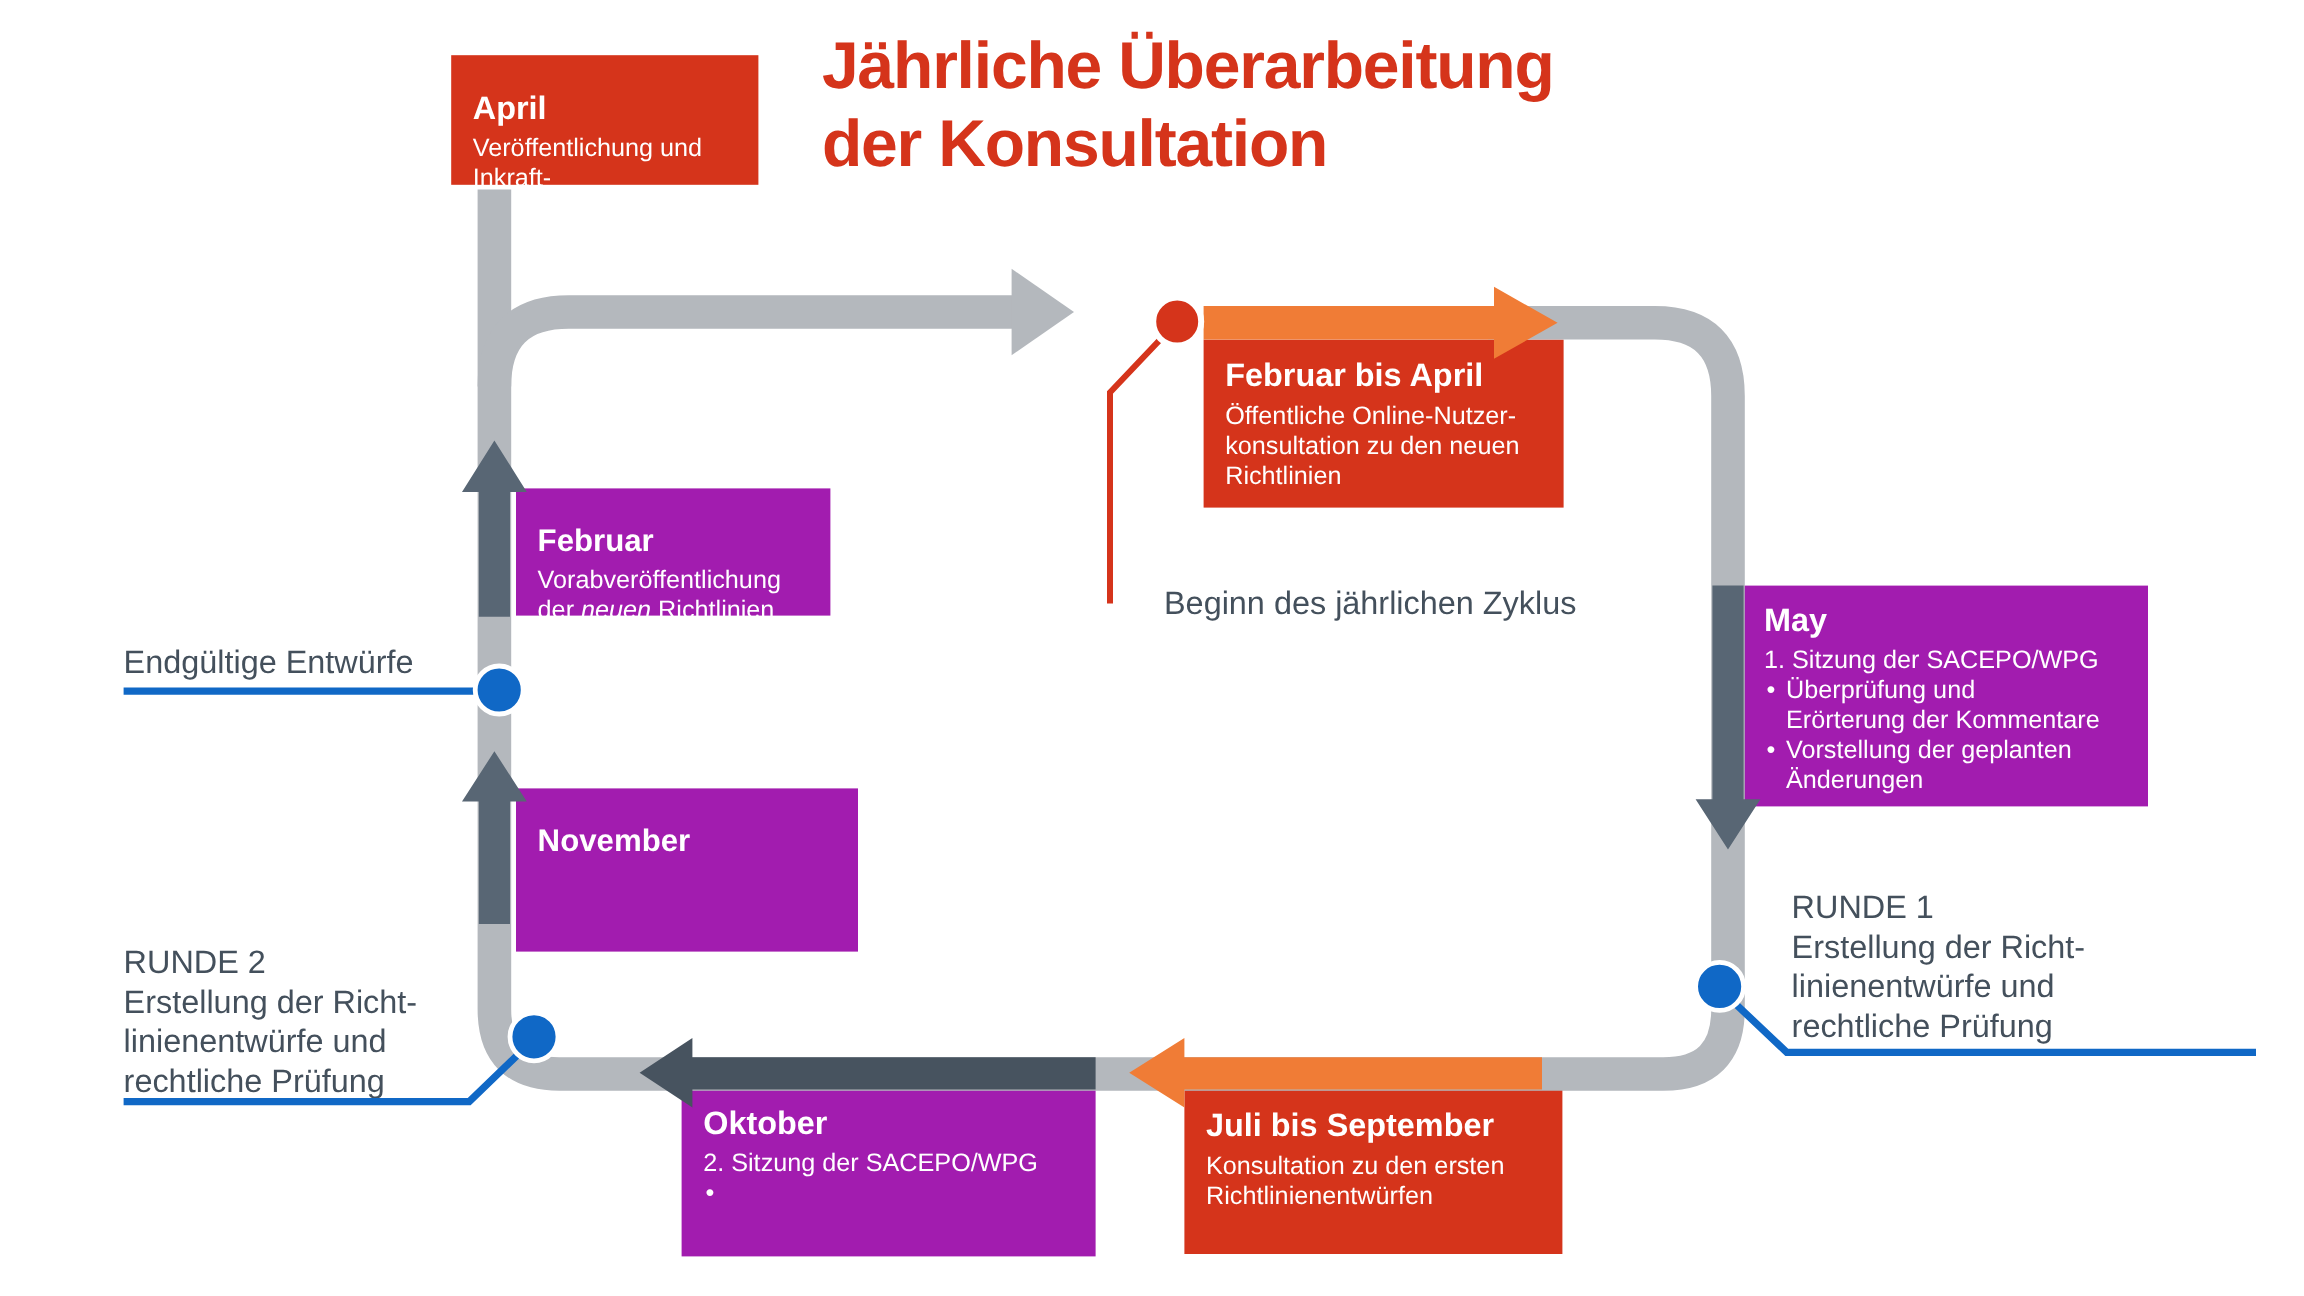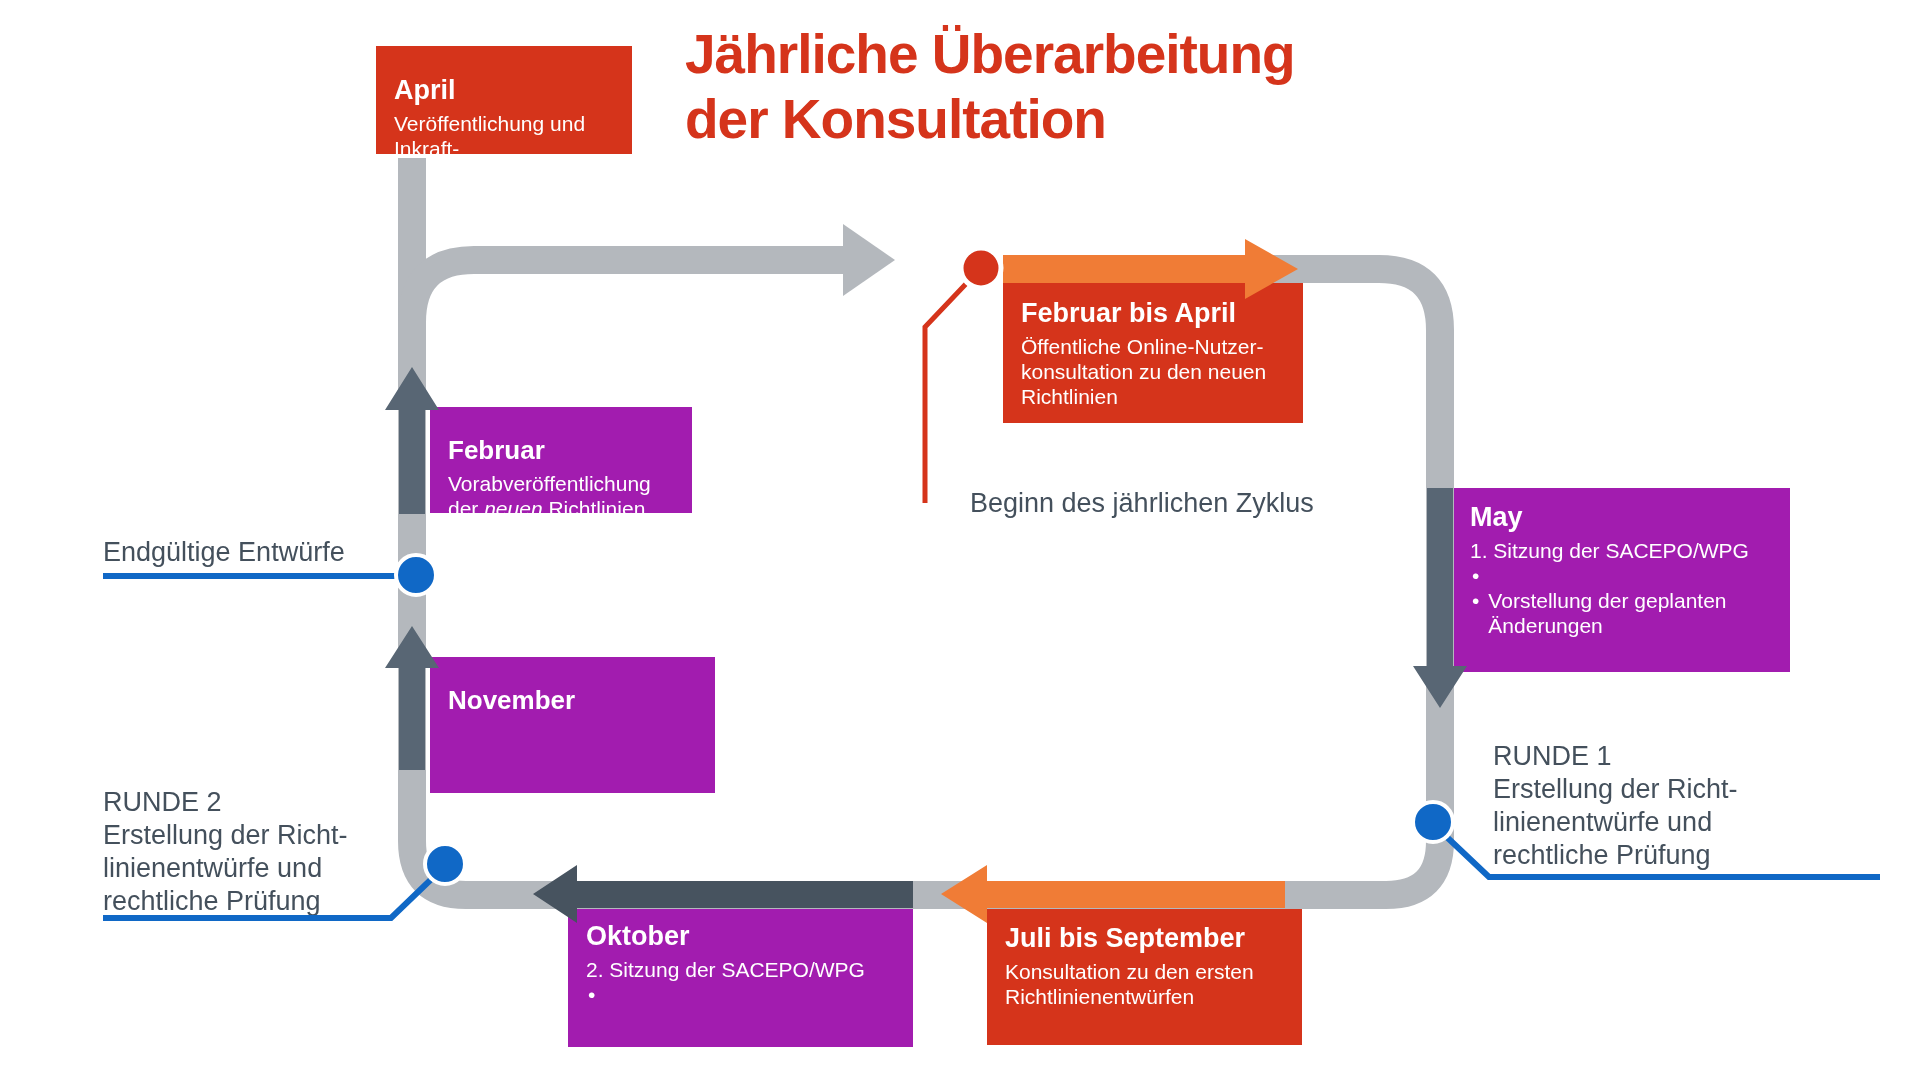--- a/index.html
+++ b/index.html
@@ -74,20 +74,24 @@
       <span>Richtlinien</span>
     </div>
   </div>
 
   <div class="box dark" style="left:1452px;top:488px;width:338px;height:184px;padding-top:14px;">
     <div class="box-title">May</div>
     <div class="box-body">
       <div>1. Sitzung der SACEPO/WPG</div>
       <div class="brow">
         <span class="bdot">•</span>
+        <span>
+          <span>Überprüfung und</span><br>
+          <span>Erörterung der Kommentare</span>
+        </span>
       </div>
       <div class="brow">
         <span class="bdot">•</span>
         <span>
           <span>Vorstellung der geplanten</span><br>
           <span>Änderungen</span>
         </span>
       </div>
     </div>
   </div>

